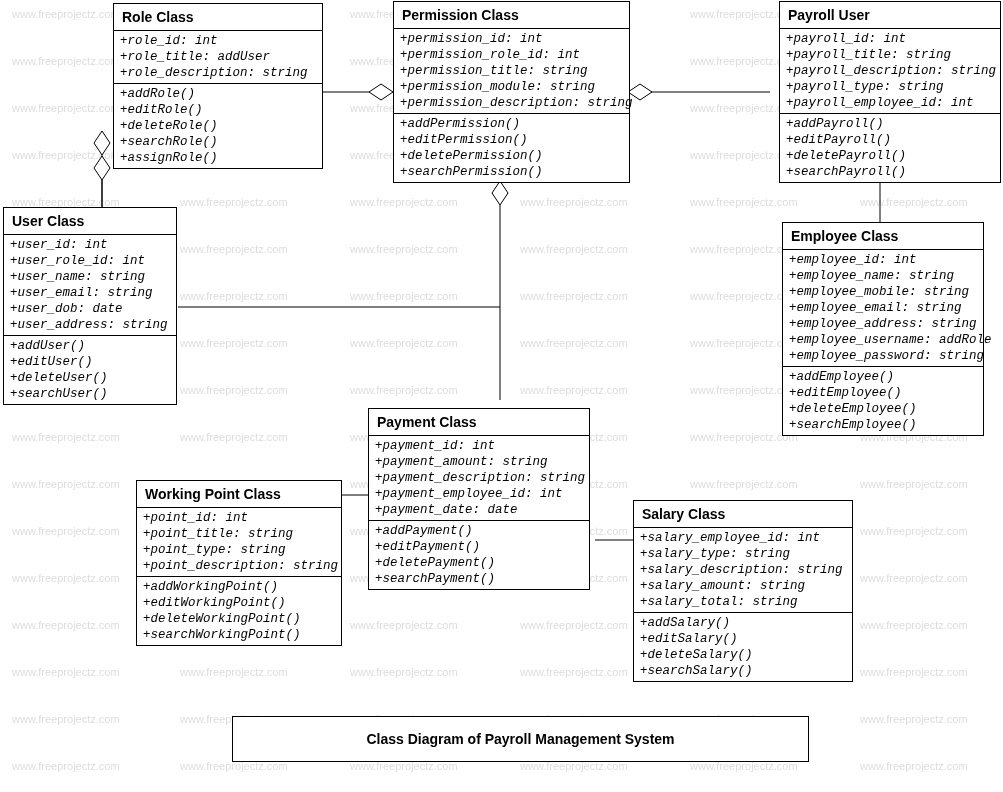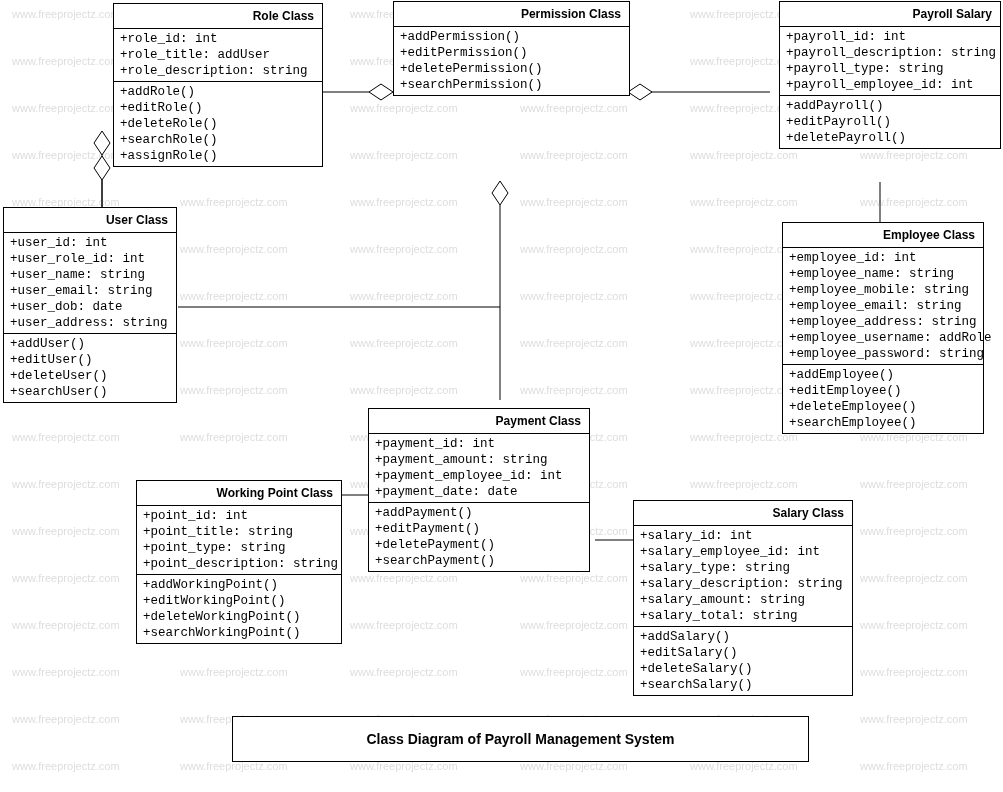--- a/index.html
+++ b/index.html
@@ -27,29 +27,30 @@
     white-space: nowrap;
   }
   .class-box {
     position: absolute;
     border: 1px solid #000;
     background: #fff;
     z-index: 2;
   }
   .class-title {
     font-weight: bold;
-    text-align: right;
-    font-size: 12px;
+    text-align: left;
+    font-size: 14px;
     padding: 5px 8px;
     border-bottom: 1px solid #000;
   }
   .class-section {
     font-family: "Courier New", monospace;
     font-size: 12.5px;
     padding: 2px 6px;
+    font-style: italic;
   }
   .class-section.attrs {
     border-bottom: 1px solid #000;
   }
   .class-section div {
     white-space: nowrap;
     line-height: 16px;
   }
   .diagram-title-box {
     position: absolute;
@@ -219,40 +220,49 @@
       <div>+addRole()</div>
       <div>+editRole()</div>
       <div>+deleteRole()</div>
       <div>+searchRole()</div>
       <div>+assignRole()</div>
     </div>
 </div>
 
 <div class="class-box" style="left:393px; top:1px; width:235px;">
   <div class="class-title">Permission Class</div>
+  <div class="class-section attrs">
+      <div>+permission_id: int</div>
+      <div>+permission_role_id: int</div>
+      <div>+permission_title: string</div>
+      <div>+permission_module: string</div>
+      <div>+permission_description: string</div>
+    </div>
   <div class="class-section">
       <div>+addPermission()</div>
       <div>+editPermission()</div>
       <div>+deletePermission()</div>
       <div>+searchPermission()</div>
     </div>
 </div>
 
 <div class="class-box" style="left:779px; top:1px; width:220px;">
-  <div class="class-title">Payroll Salary</div>
+  <div class="class-title">Payroll User</div>
   <div class="class-section attrs">
       <div>+payroll_id: int</div>
+      <div>+payroll_title: string</div>
       <div>+payroll_description: string</div>
       <div>+payroll_type: string</div>
       <div>+payroll_employee_id: int</div>
     </div>
   <div class="class-section">
       <div>+addPayroll()</div>
       <div>+editPayroll()</div>
       <div>+deletePayroll()</div>
+      <div>+searchPayroll()</div>
     </div>
 </div>
 
 <div class="class-box" style="left:3px; top:207px; width:172px;">
   <div class="class-title">User Class</div>
   <div class="class-section attrs">
       <div>+user_id: int</div>
       <div>+user_role_id: int</div>
       <div>+user_name: string</div>
       <div>+user_email: string</div>
@@ -300,35 +310,35 @@
       <div>+deleteWorkingPoint()</div>
       <div>+searchWorkingPoint()</div>
     </div>
 </div>
 
 <div class="class-box" style="left:368px; top:408px; width:220px;">
   <div class="class-title">Payment Class</div>
   <div class="class-section attrs">
       <div>+payment_id: int</div>
       <div>+payment_amount: string</div>
+      <div>+payment_description: string</div>
       <div>+payment_employee_id: int</div>
       <div>+payment_date: date</div>
     </div>
   <div class="class-section">
       <div>+addPayment()</div>
       <div>+editPayment()</div>
       <div>+deletePayment()</div>
       <div>+searchPayment()</div>
     </div>
 </div>
 
 <div class="class-box" style="left:633px; top:500px; width:218px;">
   <div class="class-title">Salary Class</div>
   <div class="class-section attrs">
-      <div>+salary_id: int</div>
       <div>+salary_employee_id: int</div>
       <div>+salary_type: string</div>
       <div>+salary_description: string</div>
       <div>+salary_amount: string</div>
       <div>+salary_total: string</div>
     </div>
   <div class="class-section">
       <div>+addSalary()</div>
       <div>+editSalary()</div>
       <div>+deleteSalary()</div>

